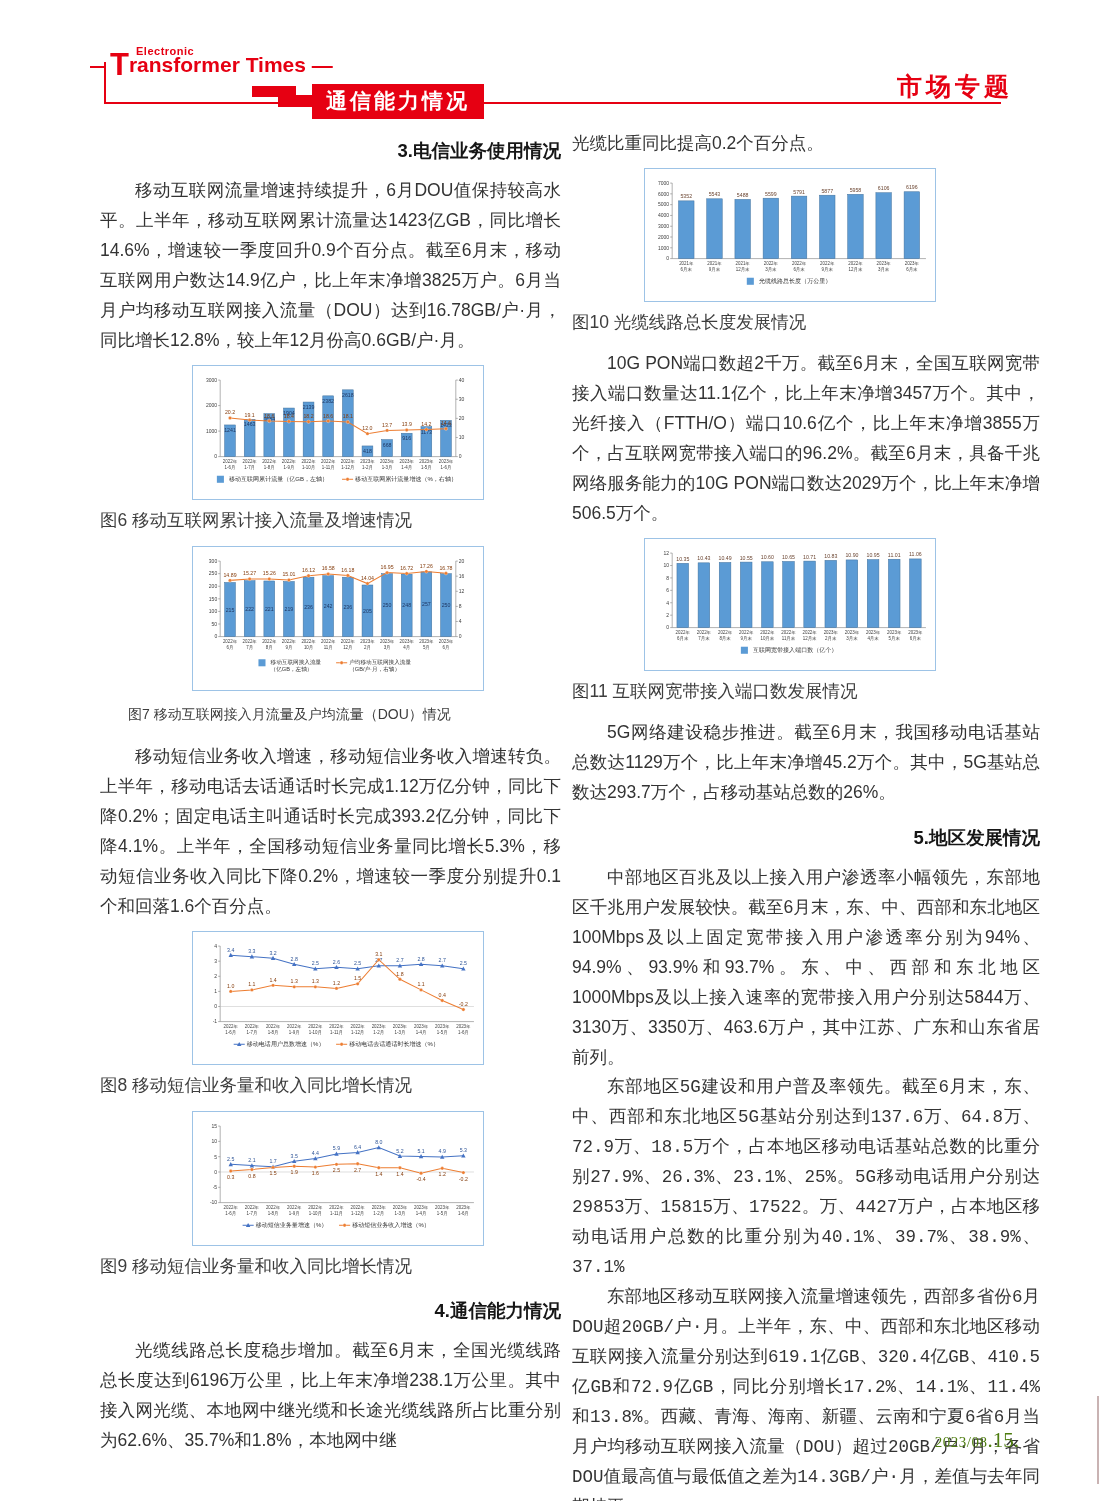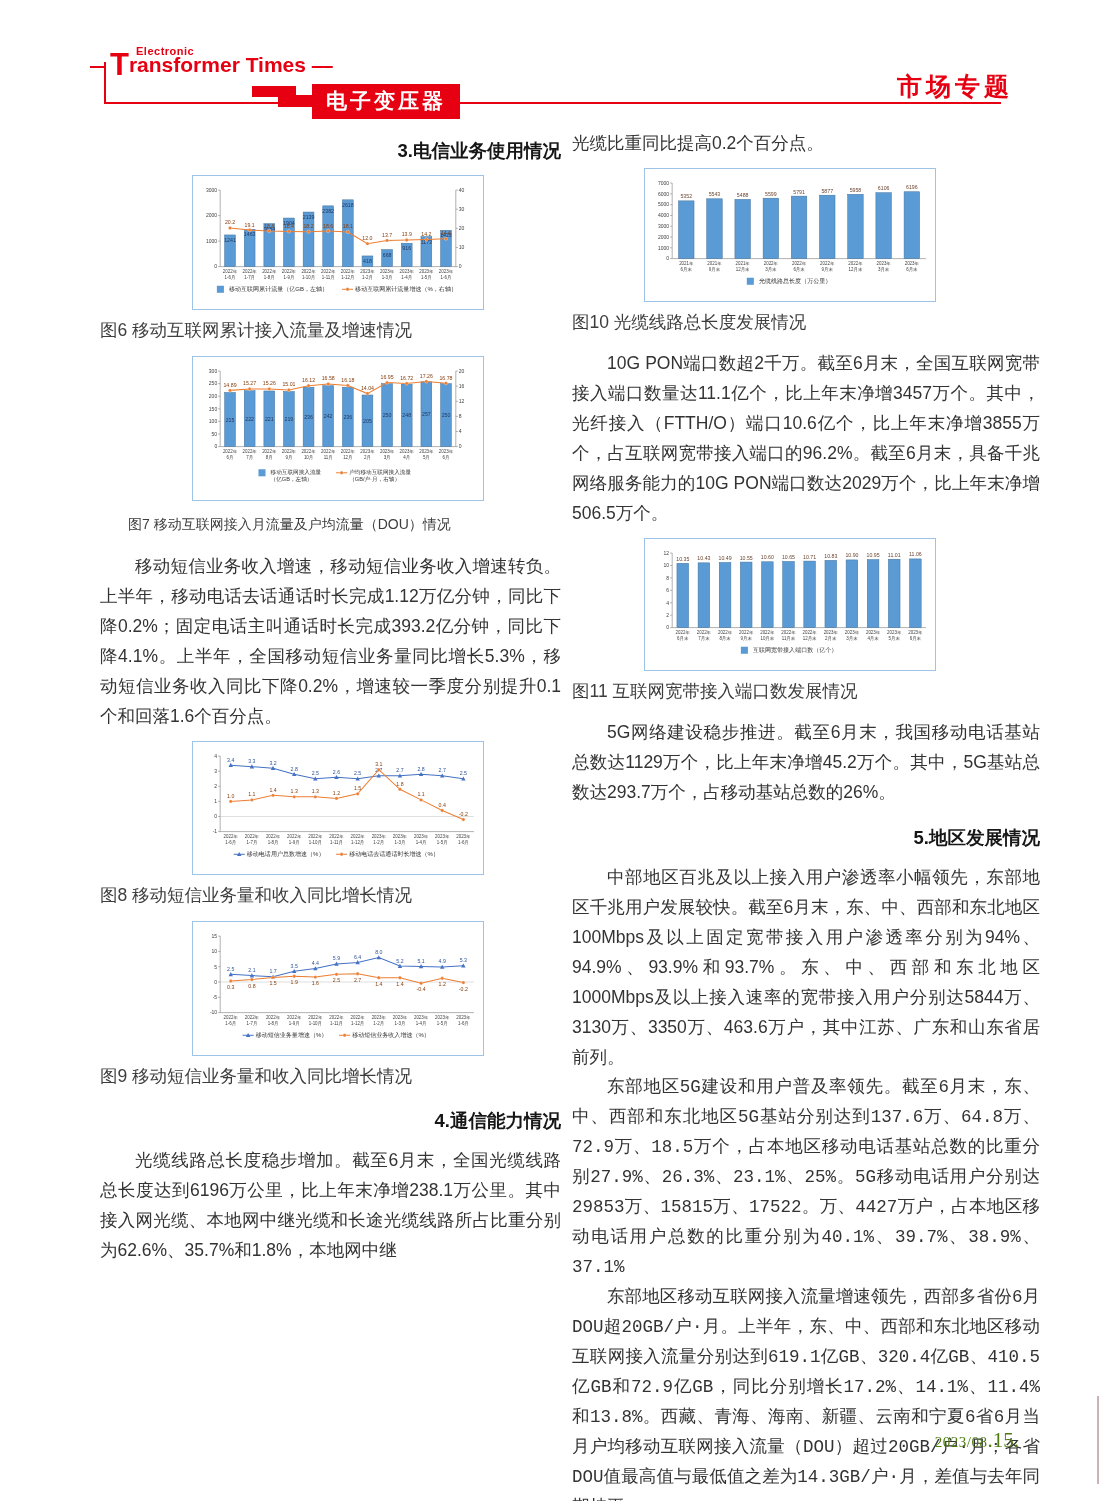--- a/index.html
+++ b/index.html
@@ -49,25 +49,26 @@
 
   <div class="hdr-bracket-v"></div>
   <div class="hdr-bracket-d"></div>
   <div class="hdr-rule"></div>
   <div class="logo">
     <span class="logo-sub">Electronic</span>
     <span class="logo-main"><span class="logo-T">T</span><span>ransformer Times —</span></span>
   </div>
   <div class="step1"></div>
   <div class="step2"></div>
-  <div class="brand-box">电子变压器</div>
+  <div class="brand-box">通信能力情况</div>
   <div class="market-label">市场专题</div>
 
   <div class="col col-left">
     <div class="h first">3.电信业务使用情况</div>
+    <p class="p">移动互联网流量增速持续提升，6月DOU值保持较高水平。上半年，移动互联网累计流量达1423亿GB，同比增长14.6%，增速较一季度回升0.9个百分点。截至6月末，移动互联网用户数达14.9亿户，比上年末净增3825万户。6月当月户均移动互联网接入流量（DOU）达到16.78GB/户·月，同比增长12.8%，较上年12月份高0.6GB/户·月。</p>
     <div class="chart-box"><svg viewBox="0 0 286 124" width="100%">
           <line x1="26" y1="12" x2="26" y2="88" stroke="#7f7f7f" stroke-width="0.6"></line>
           <line x1="26" y1="88" x2="260" y2="88" stroke="#7f7f7f" stroke-width="0.6"></line>
           <line x1="260" y1="12" x2="260" y2="88" stroke="#7f7f7f" stroke-width="0.6"></line>
           <line x1="24" y1="88" x2="26" y2="88" stroke="#7f7f7f" stroke-width="0.6"></line>
           <text x="23" y="89.8" text-anchor="end" font-size="5" fill="#404040">0</text>
           <line x1="24" y1="62.66666666666667" x2="26" y2="62.66666666666667" stroke="#7f7f7f" stroke-width="0.6"></line>
           <text x="23" y="64.46666666666667" text-anchor="end" font-size="5" fill="#404040">1000</text>
           <line x1="24" y1="37.333333333333336" x2="26" y2="37.333333333333336" stroke="#7f7f7f" stroke-width="0.6"></line>
           <text x="23" y="39.13333333333333" text-anchor="end" font-size="5" fill="#404040">2000</text>

